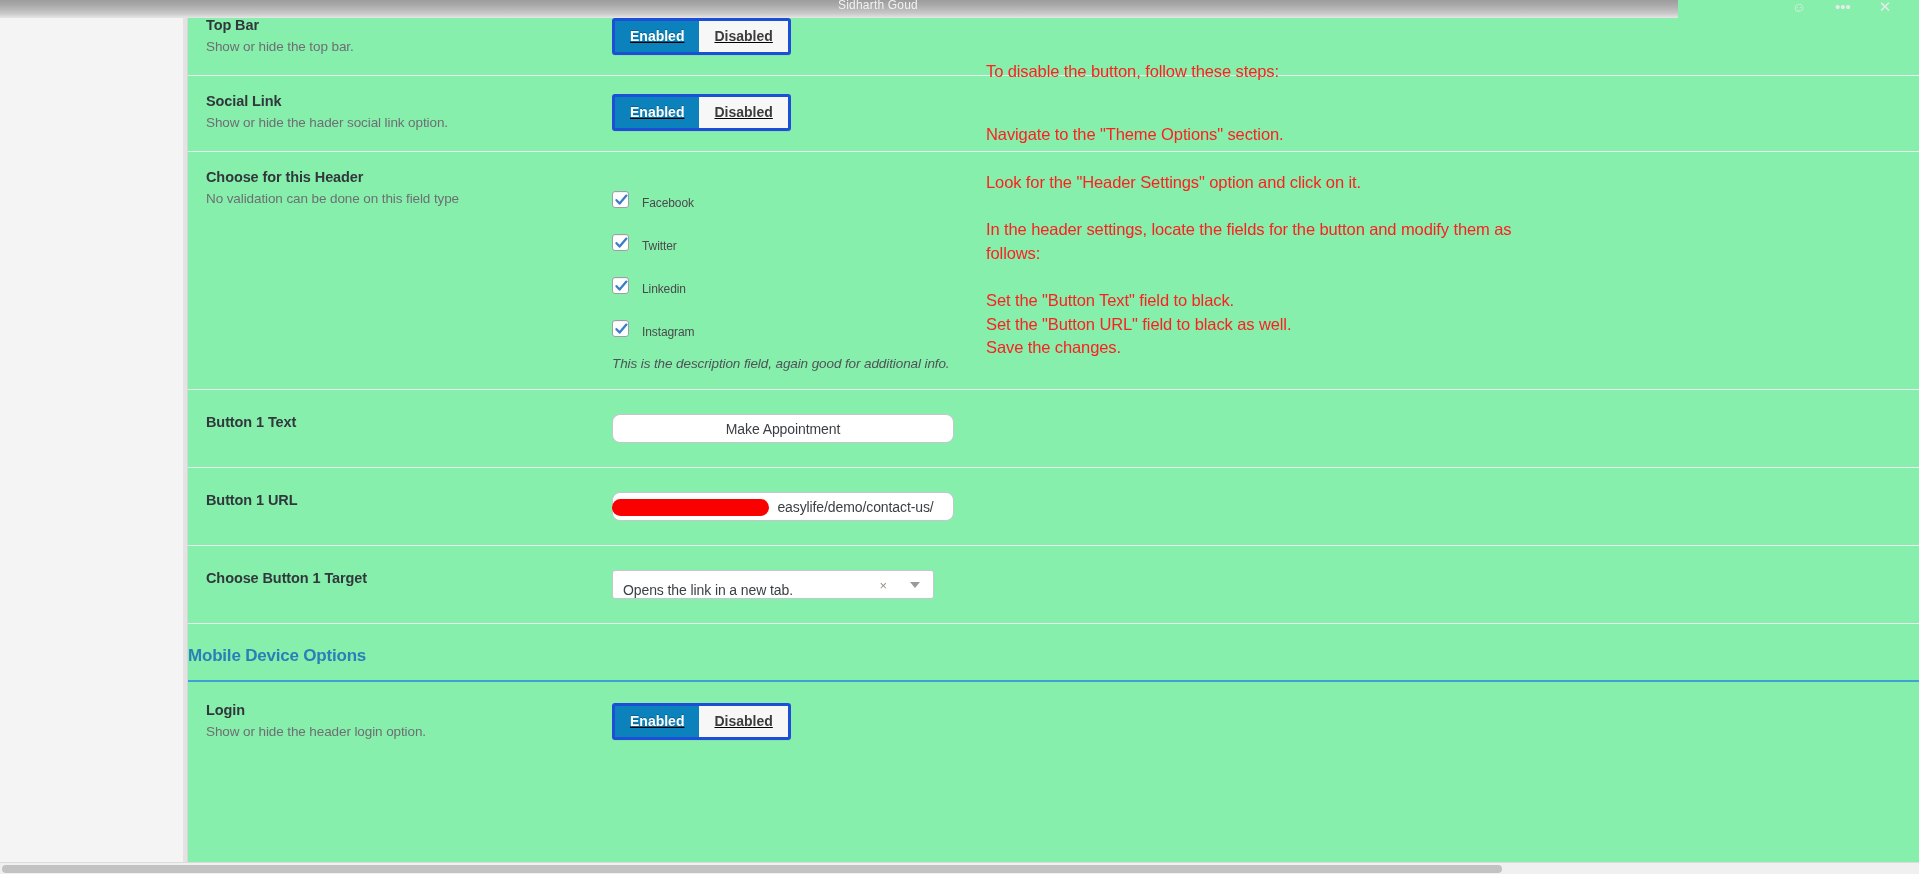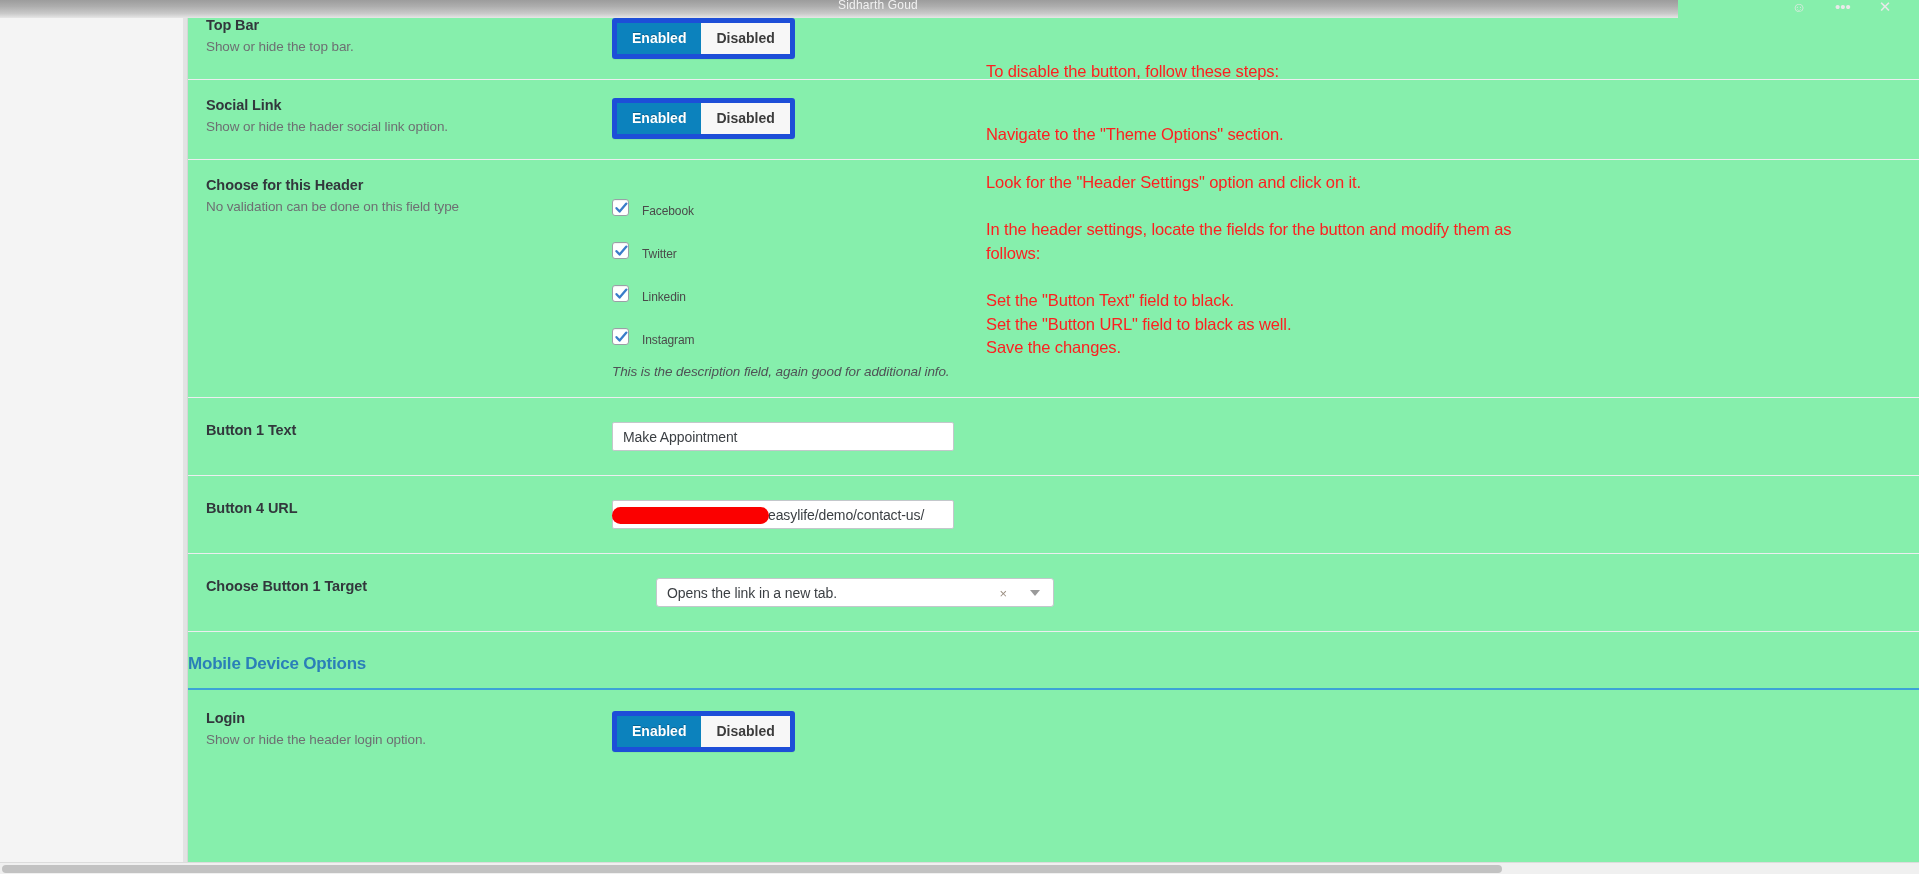--- a/index.html
+++ b/index.html
@@ -103,25 +103,26 @@
     letter-spacing: -.1px;
   }
   .row-control {
     flex: 1 1 auto;
     position: relative;
   }
 
   
   .toggle {
     display: inline-flex;
-    border: 5px solid #1d4ed8;
+    border: 3px solid #1d4ed8;
     border-radius: 3px;
     overflow: hidden;
     background: #fbfbfb;
     box-shadow: 0 1px 0 rgba(0,0,0,.04);
+    text-decoration: underline;
   }
   .toggle-seg {
     font-size: 14px;
     font-weight: bold;
     padding: 6px 15px 7px 15px;
     line-height: 18px;
     color: #3c3c3c;
     background: #f7f7f7;
     cursor: pointer;
     white-space: nowrap;
@@ -160,47 +161,47 @@
     font-size: 13.5px;
     color: #4f5356;
     letter-spacing: -.1px;
   }
 
   
   .text-input {
     width: 342px;
     height: 29px;
     border: 1px solid #c3c7cb;
-    border-radius: 2px;
+    border-radius: 8px;
     background: #fff;
     font-family: "Liberation Sans", sans-serif;
     font-size: 14px;
     color: #3b3f43;
     padding: 4px 10px;
     outline: none;
     letter-spacing: -.1px;
+    text-align: center;
   }
   .redaction {
     position: absolute;
     left: 0px; top: 7px;
     width: 157px; height: 17px;
     background: #fb0000;
     border-radius: 9px;
   }
 
   
   .select-wrap {
     position: relative;
-    width: 398px; height: 29px;
+    width: 322px; height: 29px;
     border: 1px solid #c3c7cb;
     border-radius: 3px;
     background: #fff;
     display: flex;
-    align-items: center;
-    margin-left: 44px;
+    align-items: flex-end;
   }
   .select-value {
     font-size: 14px;
     color: #3b3f43;
     padding-left: 10px;
     letter-spacing: -.1px;
   }
   .select-clear {
     position: absolute; right: 46px; top: 50%;
     transform: translateY(-50%);
@@ -341,21 +342,21 @@
     <div class="row-label">
       <div class="row-title">Button 1 Text</div>
     </div>
     <div class="row-control" style="padding-top:-2px;">
       <input class="text-input" type="text" value="Make Appointment" style="">
     </div>
   </div>
 
   <div class="row" style="padding-top:24px;padding-bottom:24px;">
     <div class="row-label">
-      <div class="row-title">Button 4 URL</div>
+      <div class="row-title">Button 1 URL</div>
     </div>
     <div class="row-control">
       <div style="position:relative;width:312px;">
         <input class="text-input" type="text" style="padding-left: 155px;" value="easylife/demo/contact-us/">
         <div class="redaction"></div>
       </div>
     </div>
   </div>
 
   <div class="row" style="padding-top:24px;padding-bottom:24px;">

